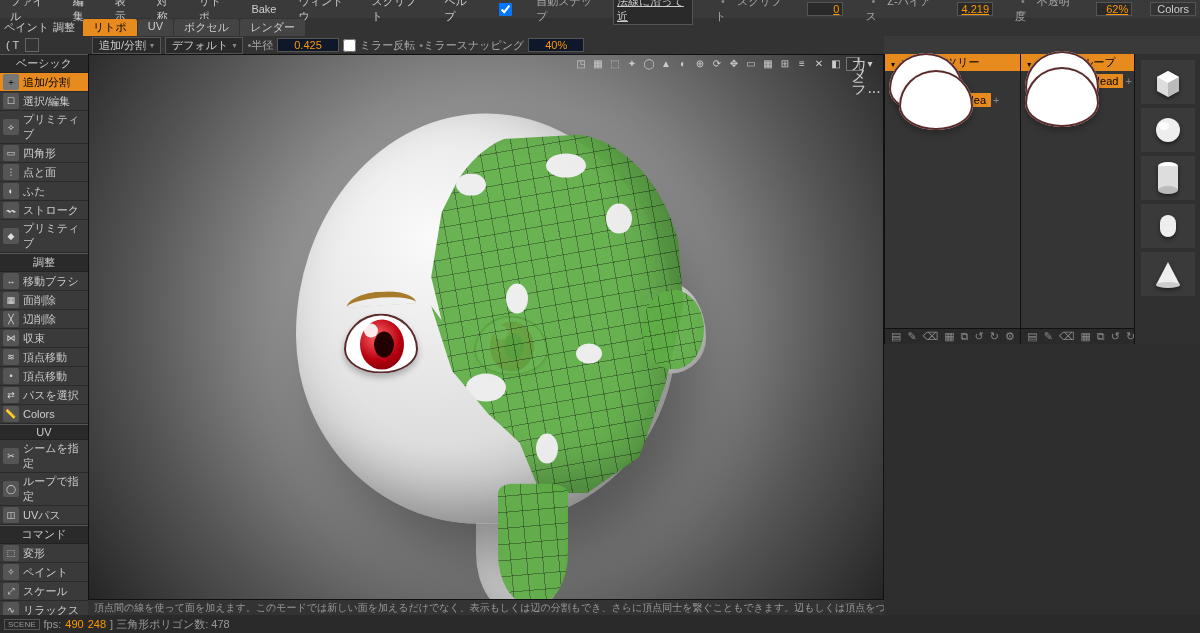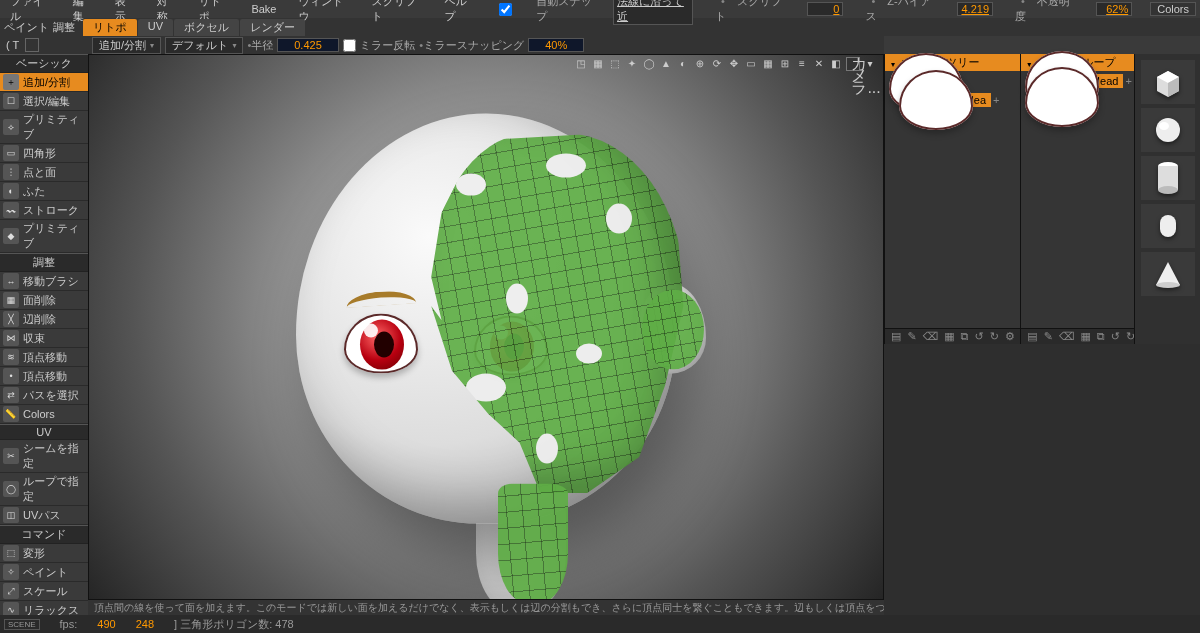--- a/index.html
+++ b/index.html
@@ -100,21 +100,21 @@
 .prim { width:54px; height:44px; background:#3a3a3a; display:flex; align-items:center; justify-content:center; }
 .prim svg{ filter:drop-shadow(0 2px 2px rgba(0,0,0,.5));}
 
 .rtoolbar { height:16px; background:#2a2a2a; border-top:1px solid #111; display:flex; align-items:center; gap:6px; padding:0 6px; color:#888; font-size:10px;}
 .rtoolbar span{cursor:default;}
 
 .uvprev { flex:1; display:flex; flex-direction:column; border-top:1px solid #111;}
 .uvbody { flex:1; background:#333; }
 
 
-.status { position:absolute; left:0; right:0; bottom:0; height:18px; background:#2a2a2a; display:flex; align-items:center; padding:0 4px; gap:20px; color:#999; font-size:10px; overflow:hidden;}
+.status { position:absolute; left:0; right:0; bottom:0; height:18px; background:#2a2a2a; display:flex; align-items:center; padding:0 4px; gap:4px; color:#999; font-size:10px; overflow:hidden;}
 .hint { position:absolute; left:88px; right:316px; bottom:18px; height:16px; background:#333; color:#999; font-size:10px; padding:1px 6px; border-top:1px solid #111; overflow:hidden; white-space:nowrap;}
 .status .orange{color:#f90;}
 .leftmini{position:absolute;left:0;top:36px;width:88px;height:18px;background:#333;display:flex;align-items:center;gap:2px;padding:0 2px;}
 .leftmini span{color:#ccc;padding:0 4px;}
 .leftmini .sq{width:14px;height:14px;border:1px solid #666;}
 </style>
 </head>
 <body>
 
 <div class="menubar">

